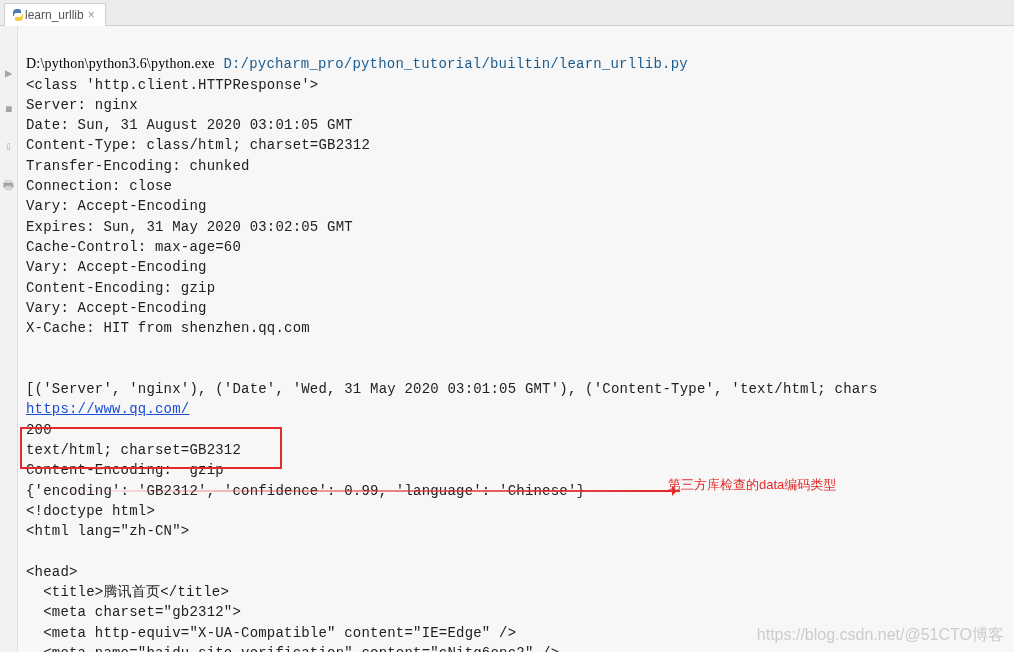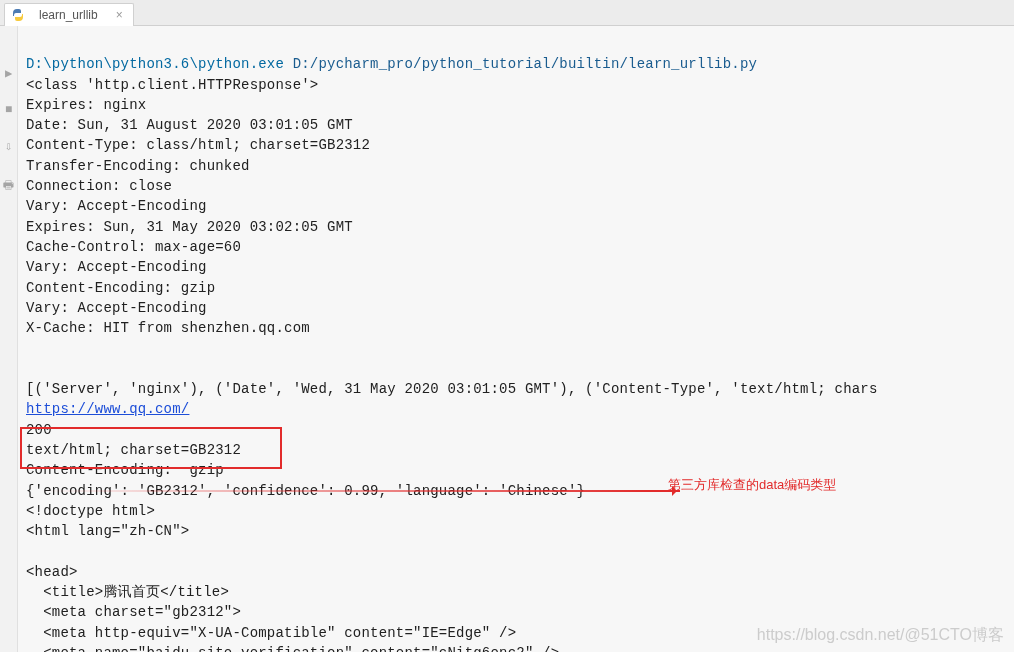--- a/index.html
+++ b/index.html
@@ -19,21 +19,21 @@
       height: 26px;
       display: flex;
       align-items: center;
       padding-left: 4px;
       font-family: -apple-system, "Segoe UI", Arial, sans-serif;
       font-size: 12px;
     }
     .tab {
       display: flex;
       align-items: center;
-      gap: 14px;
+      gap: 0;
       padding: 4px 10px 4px 6px;
       background: #fff;
       border: 1px solid #d0d0d0;
       border-bottom: none;
       border-radius: 2px 2px 0 0;
       color: #555;
       margin-top: 3px;
     }
     .tab .py-icon {
       width: 14px; height: 14px;
@@ -63,21 +63,21 @@
     }
     .console {
       position: absolute;
       left: 20px; right: 0; top: 30px;
       padding: 4px 6px;
       white-space: pre;
       overflow: hidden;
       line-height: 1.45;
       letter-spacing: 0.2px;
     }
-    .cmd-path { color: #0369a1; }
+    .cmd-path { color: #000000; font-family: Liberation Serif, serif; }
     .cmd-path2 { color: #1a5c8f; }
     .link { color: #1d4ed8; text-decoration: underline; cursor: pointer; }
     .status-ok { color: #212121; }
     .red-box {
       position: absolute;
       border: 2px solid #e22b2b;
       background: transparent;
       pointer-events: none;
     }
     .red-box-1 { left: 20px; top: 427px; width: 262px; height: 42px; }
@@ -135,21 +135,21 @@
 <div class="gutter">
   <span class="gutter-icon">▶</span>
   <span class="gutter-icon">■</span>
   <span class="gutter-icon">⇩</span>
   <span class="gutter-icon">🖶</span>
 </div>
 
 <div class="console">
 <span class="cmd-path">D:\python\python3.6\python.exe</span> <span class="cmd-path2">D:/pycharm_pro/python_tutorial/builtin/learn_urllib.py</span>
 <span>&lt;class 'http.client.HTTPResponse'&gt;</span>
-<span>Expires: nginx</span>
+<span>Server: nginx</span>
 <span>Date: Sun, 31 August 2020 03:01:05 GMT</span>
 <span>Content-Type: class/html; charset=GB2312</span>
 <span>Transfer-Encoding: chunked</span>
 <span>Connection: close</span>
 <span>Vary: Accept-Encoding</span>
 <span>Expires: Sun, 31 May 2020 03:02:05 GMT</span>
 <span>Cache-Control: max-age=60</span>
 <span>Vary: Accept-Encoding</span>
 <span>Content-Encoding: gzip</span>
 <span>Vary: Accept-Encoding</span>

